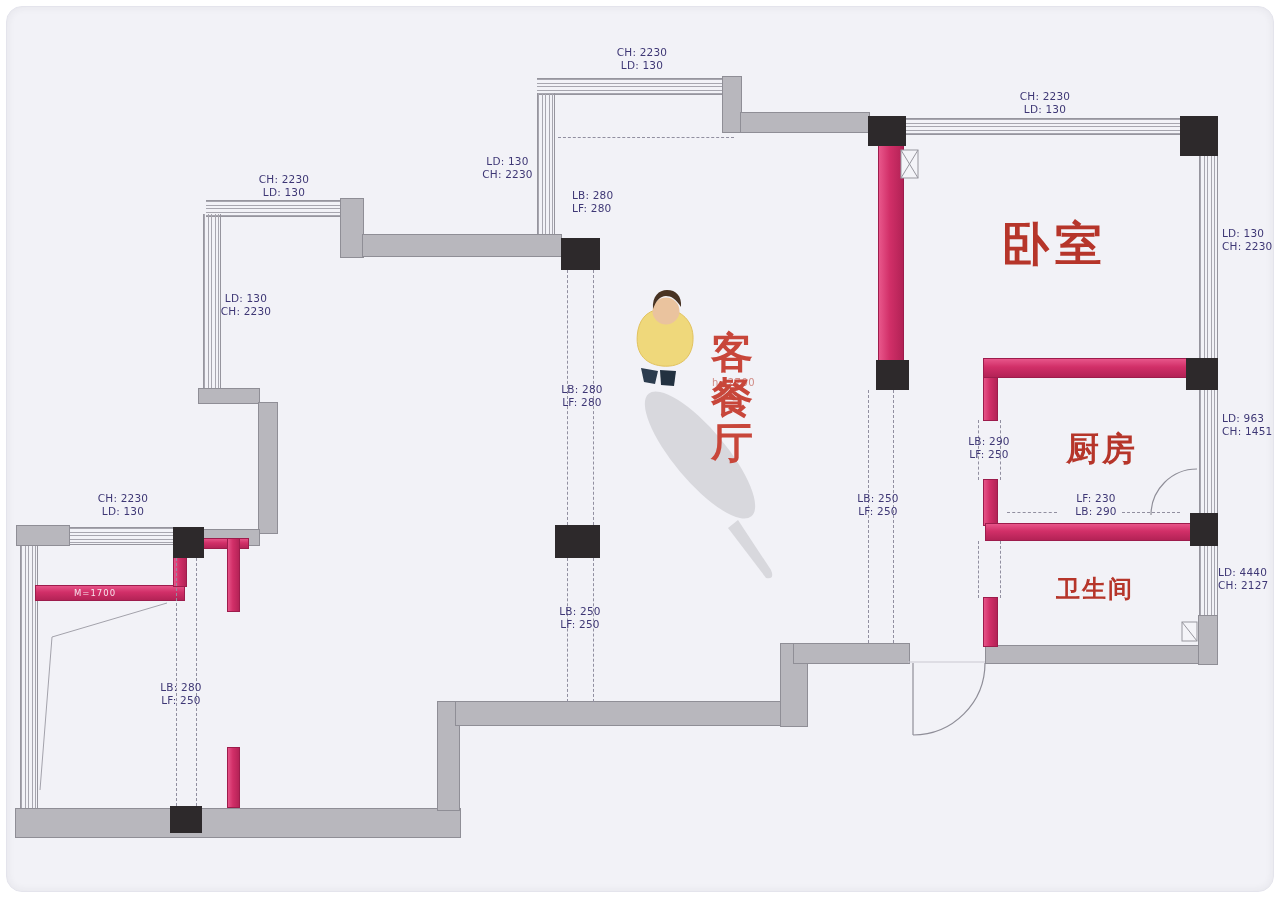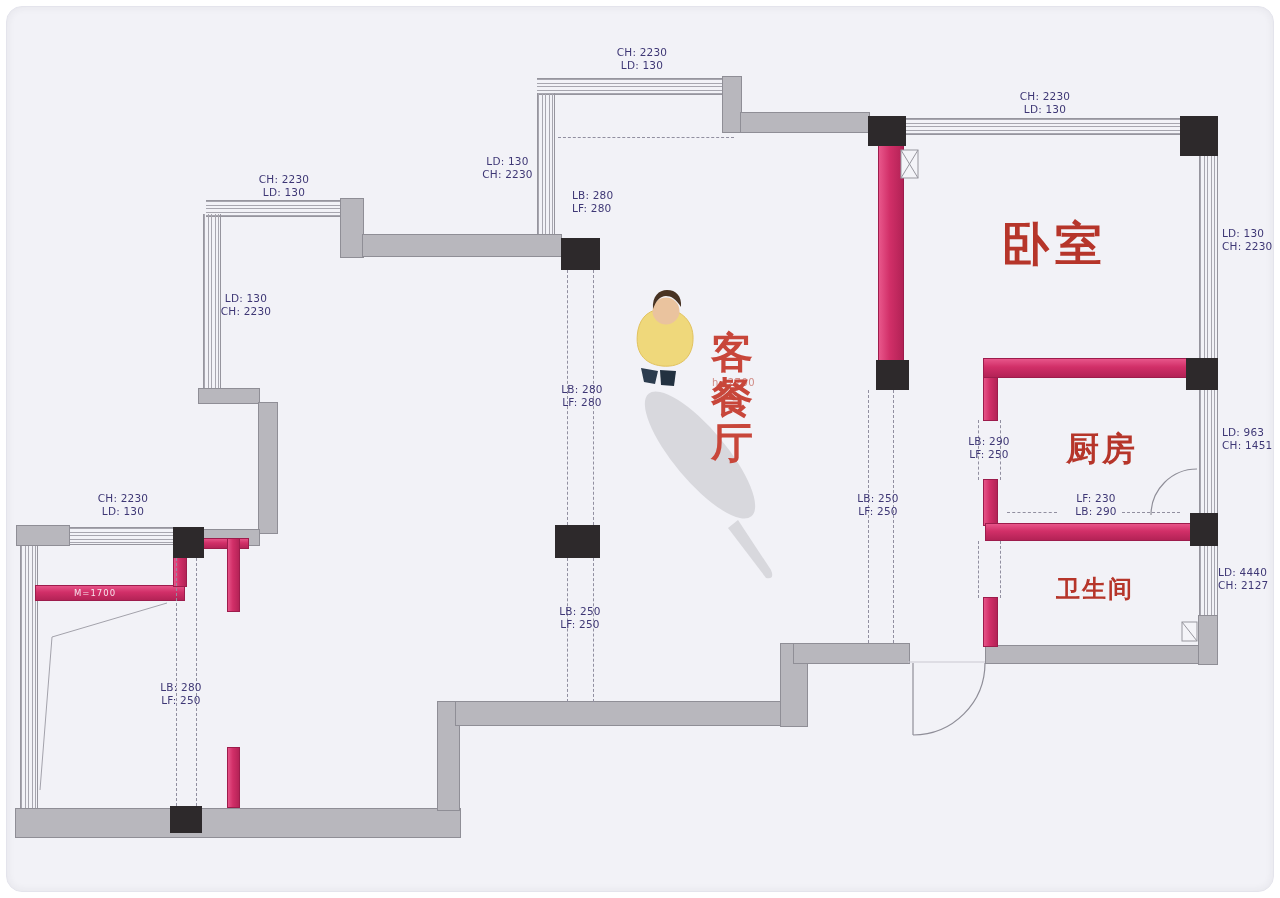--- a/index.html
+++ b/index.html
@@ -150,16 +150,16 @@
 <div class="dim" style="left:1000px;top:90px;width:90px;"><span>CH: 2230</span><br><span>LD: 130</span></div>
 <div class="dim" style="left:211px;top:292px;width:70px;"><span>LD: 130</span><br><span>CH: 2230</span></div>
 <div class="dim" style="left:470px;top:155px;width:75px;"><span>LD: 130</span><br><span>CH: 2230</span></div>
 <div class="dim left" style="left:572px;top:189px;width:70px;"><span>LB: 280</span><br><span>LF: 280</span></div>
 <div class="dim" style="left:547px;top:383px;width:70px;"><span>LB: 280</span><br><span>LF: 280</span></div>
 <div class="dim" style="left:545px;top:605px;width:70px;"><span>LB: 250</span><br><span>LF: 250</span></div>
 <div class="dim" style="left:843px;top:492px;width:70px;"><span>LB: 250</span><br><span>LF: 250</span></div>
 <div class="dim" style="left:954px;top:435px;width:70px;"><span>LB: 290</span><br><span>LF: 250</span></div>
 <div class="dim" style="left:1061px;top:492px;width:70px;"><span>LF: 230</span><br><span>LB: 290</span></div>
 <div class="dim left" style="left:1222px;top:227px;width:58px;"><span>LD: 130</span><br><span>CH: 2230</span></div>
-<div class="dim left" style="left:1222px;top:426px;width:58px;"><span>LD: 963</span><br><span>CH: 1451</span></div>
+<div class="dim left" style="left:1222px;top:412px;width:58px;"><span>LD: 963</span><br><span>CH: 1451</span></div>
 <div class="dim left" style="left:1218px;top:566px;width:60px;"><span>LD: 4440</span><br><span>CH: 2127</span></div>
 <div class="dim" style="left:78px;top:492px;width:90px;"><span>CH: 2230</span><br><span>LD: 130</span></div>
 <div class="dim" style="left:146px;top:681px;width:70px;"><span>LB: 280</span><br><span>LF: 250</span></div>
 
 </body></html>

